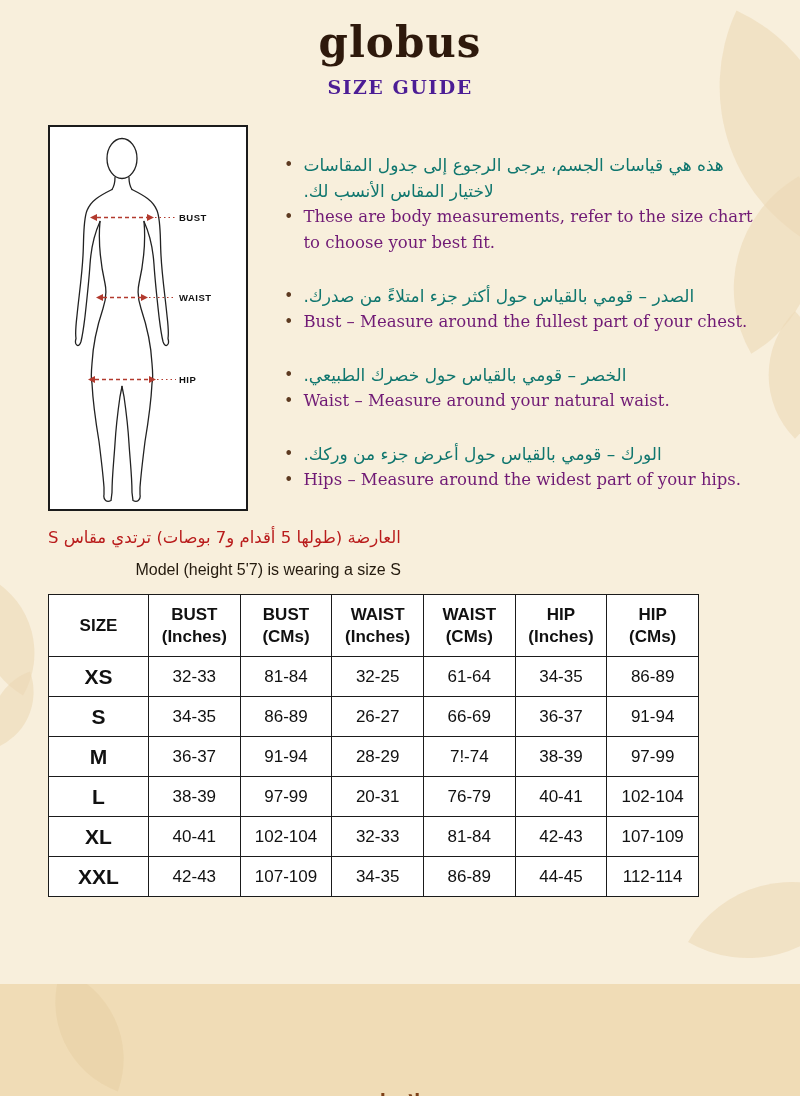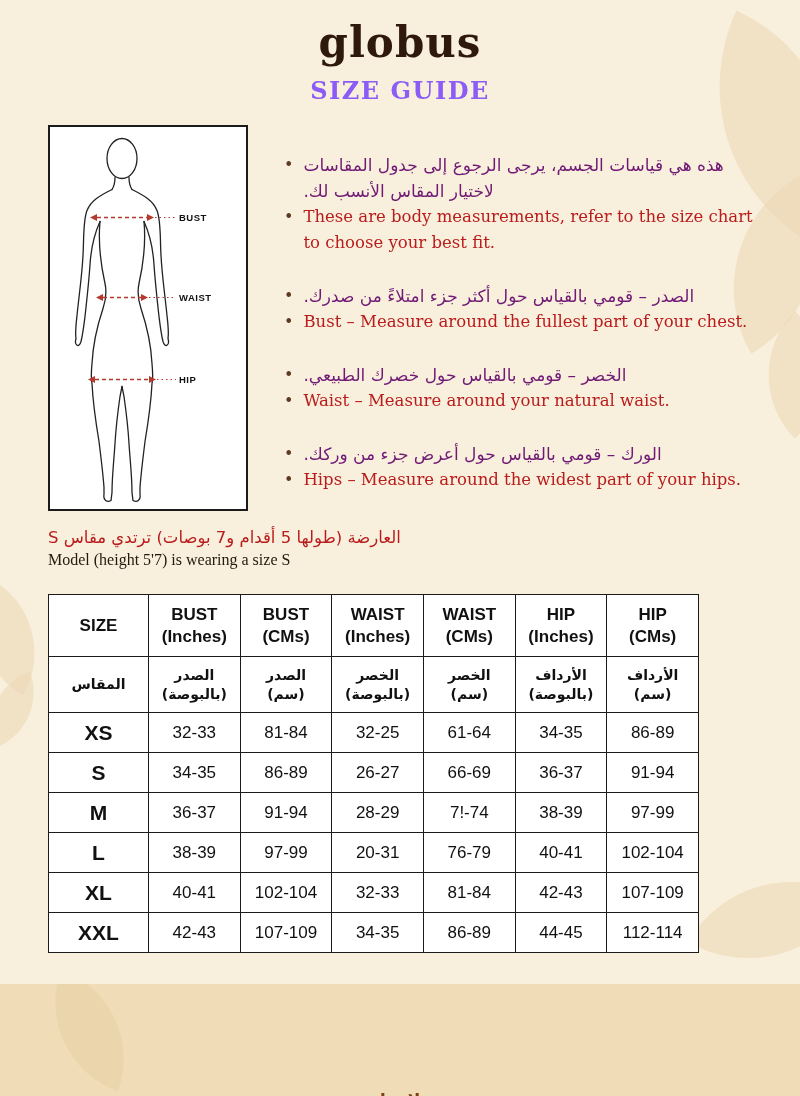--- a/index.html
+++ b/index.html
@@ -20,46 +20,46 @@
 
   .z { z-index: 1; }
 
   .brand {
     position: absolute; top: 18px; left: 0; width: 100%; text-align: center;
     font-family: "DejaVu Serif", serif; font-weight: 700; font-size: 42px;
     color: #2e190c; letter-spacing: 1px;
   }
   .title {
     position: absolute; top: 76px; left: 0; width: 100%; text-align: center;
-    font-family: "DejaVu Serif", serif; font-weight: 700; font-size: 24px;
-    color: #8b5cf6; letter-spacing: 1.5px;
+    font-family: "DejaVu Serif", serif; font-weight: 700; font-size: 19px;
+    color: #4c1d95; letter-spacing: 1.5px;
   }
 
   .figure-box {
     position: absolute; left: 48px; top: 125px; width: 200px; height: 386px;
     background: #ffffff; border: 2px solid #1b1b1b;
   }
   .figure-box svg { width: 100%; height: 100%; display: block; }
   .fig-outline { fill: none; stroke: #222; stroke-width: 1.3; stroke-linecap: round; }
   .measure { stroke: #b23a2e; stroke-width: 1.6; stroke-dasharray: 4 3; }
   .leader  { stroke: #b23a2e; stroke-width: 1.1; stroke-dasharray: 1.5 3; }
   .arrow   { fill: #b23a2e; }
   .fig-label { font-family: "Liberation Sans", sans-serif; font-weight: 700; font-size: 9.5px; fill: #111; letter-spacing: .5px; }
 
   .instructions { position: absolute; left: 284px; top: 152px; width: 478px; }
   .inst-group { margin-bottom: 27px; }
   .bullet-row { display: flex; gap: 10px; align-items: flex-start; }
   .dot { color: #5d3a20; font-size: 16px; line-height: 26px; flex: 0 0 auto; }
   .btxt { display: block; }
-  .btxt.ar { font-family: "DejaVu Sans", sans-serif; font-size: 17px; line-height: 26px; color: #701a75; text-align: left; }
-  .btxt.en { font-family: "DejaVu Serif", serif; font-size: 16.5px; line-height: 26px; color: #b91c1c; }
+  .btxt.ar { font-family: "DejaVu Sans", sans-serif; font-size: 17px; line-height: 26px; color: #0f766e; text-align: left; }
+  .btxt.en { font-family: "DejaVu Serif", serif; font-size: 16.5px; line-height: 26px; color: #701a75; }
 
   .model-note { position: absolute; left: 48px; top: 528px; }
   .model-note .ar { font-family: "DejaVu Sans", sans-serif; font-size: 16.5px; color: #b91c1c; text-align: left; }
-  .model-note .en { font-family: Liberation Serif, serif; font-size: 16px; color: #241a0e; margin-top: 4px; }
+  .model-note .en { font-family: Liberation Sans, sans-serif; font-size: 16px; color: #241a0e; margin-top: 14px; text-align: right; }
 
   .size-table {
     position: absolute; left: 48px; top: 594px; width: 651px;
     border-collapse: collapse; background: #ffffff; table-layout: fixed;
     font-family: "Liberation Sans", "DejaVu Sans", sans-serif;
   }
   .size-table th, .size-table td {
     border: 1.5px solid #1b1b1b; text-align: center; vertical-align: middle; color: #111;
   }
   .size-table .th-en { font-size: 17px; font-weight: 700; height: 62px; line-height: 1.25; }
@@ -208,29 +208,20 @@
           <th class="th-en">
             <div>HIP</div>
             <div>(Inches)</div>
           </th>
           <th class="th-en">
             <div>HIP</div>
             <div>(CMs)</div>
           </th>
         </tr>
         <tr>
-          <th class="th-ar" dir="rtl">المقاس</th>
-          <th class="th-ar" dir="rtl">الصدر (بالبوصة)</th>
-          <th class="th-ar" dir="rtl">الصدر (سم)</th>
-          <th class="th-ar" dir="rtl">الخصر (بالبوصة)</th>
-          <th class="th-ar" dir="rtl">الخصر (سم)</th>
-          <th class="th-ar" dir="rtl">الأرداف (بالبوصة)</th>
-          <th class="th-ar" dir="rtl">الأرداف (سم)</th>
-        </tr>
-        <tr>
           <td class="td-size">XS</td>
           <td class="val">32-33</td>
           <td class="val">81-84</td>
           <td class="val">32-25</td>
           <td class="val">61-64</td>
           <td class="val">34-35</td>
           <td class="val">86-89</td>
         </tr>
         <tr>
           <td class="td-size">S</td>

